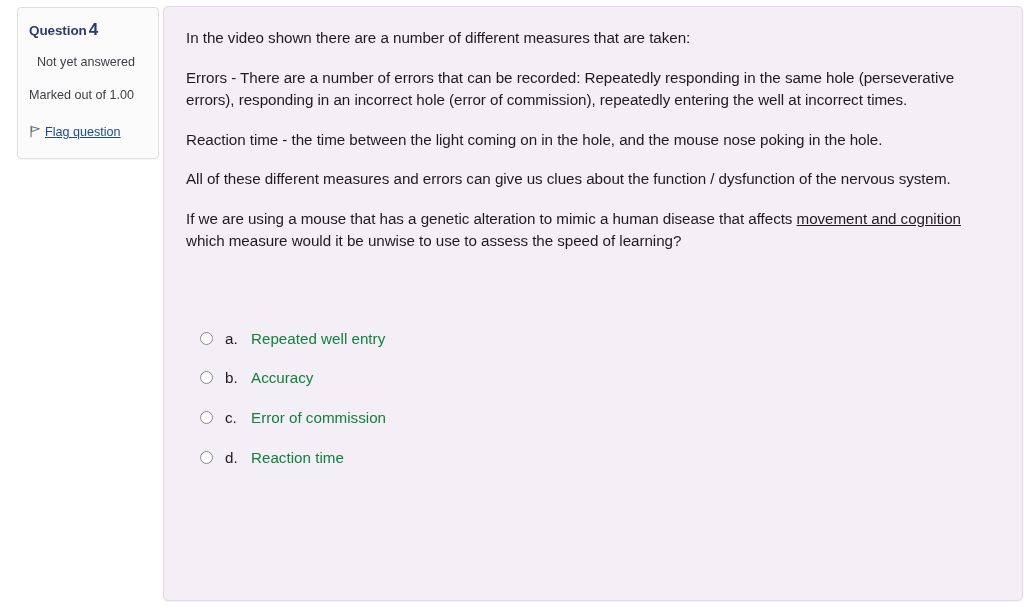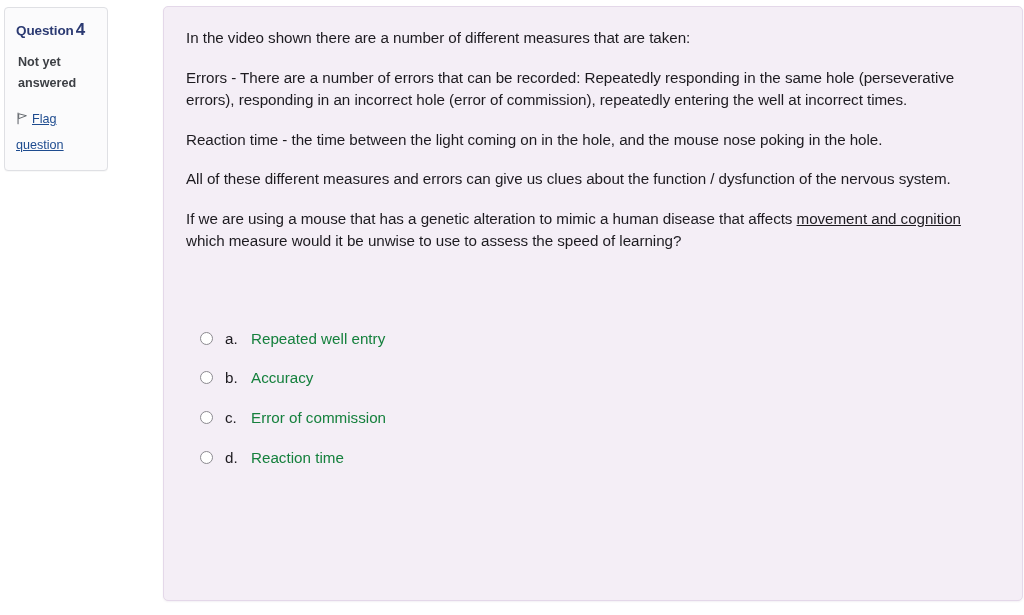--- a/index.html
+++ b/index.html
@@ -18,23 +18,23 @@
 
   .page {
     position: relative;
     width: 1024px;
     height: 615px;
   }
 
   
   .info-panel {
     position: absolute;
-    left: 4px;
+    left: 17px;
     top: 7px;
-    width: 104px;
+    width: 142px;
     box-sizing: border-box;
     background: #fbfbfc;
     border: 1px solid #dfe0e4;
     border-radius: 4px;
     padding: 12px 11px 14px 11px;
     box-shadow: 0 1px 1px rgba(0,0,0,0.03);
   }
 
   .q-head {
     color: #2b3a72;
@@ -47,22 +47,22 @@
   .q-head .q-num {
     font-size: 17px;
     font-weight: bold;
     margin-left: 2px;
   }
 
   .q-state {
     color: #3c3f44;
     font-size: 12.6px;
     line-height: 1.62;
-    margin: 0 0 12px 2px;
-    font-weight: bold;
+    margin: 0 0 12px 8px;
+    font-weight: normal;
   }
 
   .q-marks {
     color: #3c3f44;
     font-size: 12.6px;
     line-height: 1.62;
     margin: 0 0 13px 0;
   }
 
   .flag-row {
@@ -150,20 +150,21 @@
 </head>
 <body>
 
 <div class="page">
 
   <div class="info-panel">
     <div class="q-head">
       <span>Question</span><span class="q-num">4</span>
     </div>
     <div class="q-state">Not yet answered</div>
+    <div class="q-marks">Marked out of 1.00</div>
     <div class="flag-row">
       <span class="flag-icon">
         <svg viewBox="0 0 14 14" width="13" height="13" aria-hidden="true">
           <path d="M2.2 1.2 L2.2 12.6" stroke="#5b6066" stroke-width="1.1" fill="none" stroke-linecap="round"></path>
           <path d="M2.9 1.9 L11.2 4.0 L2.9 7.2 Z" stroke="#5b6066" stroke-width="1.0" fill="none" stroke-linejoin="round"></path>
         </svg>
       </span><span class="flag-link">Flag question</span>
     </div>
   </div>
 

